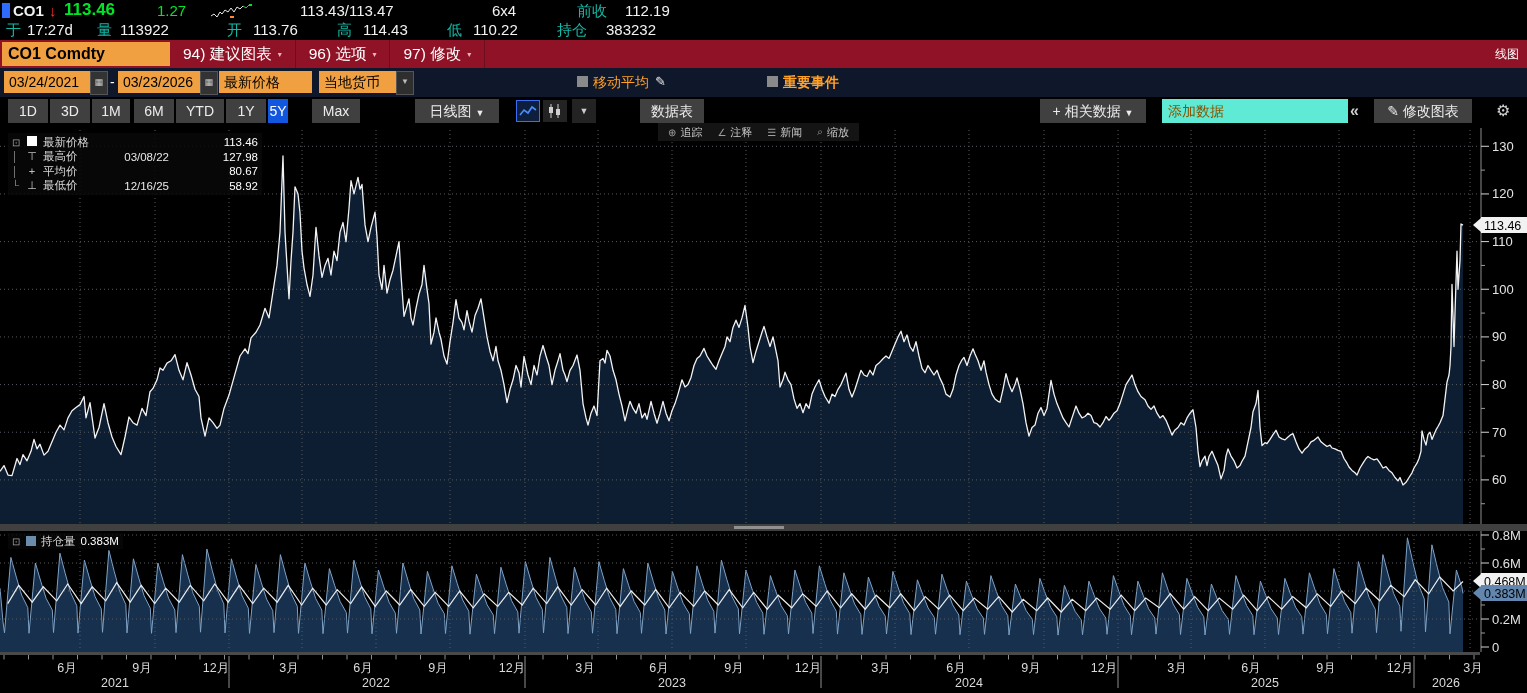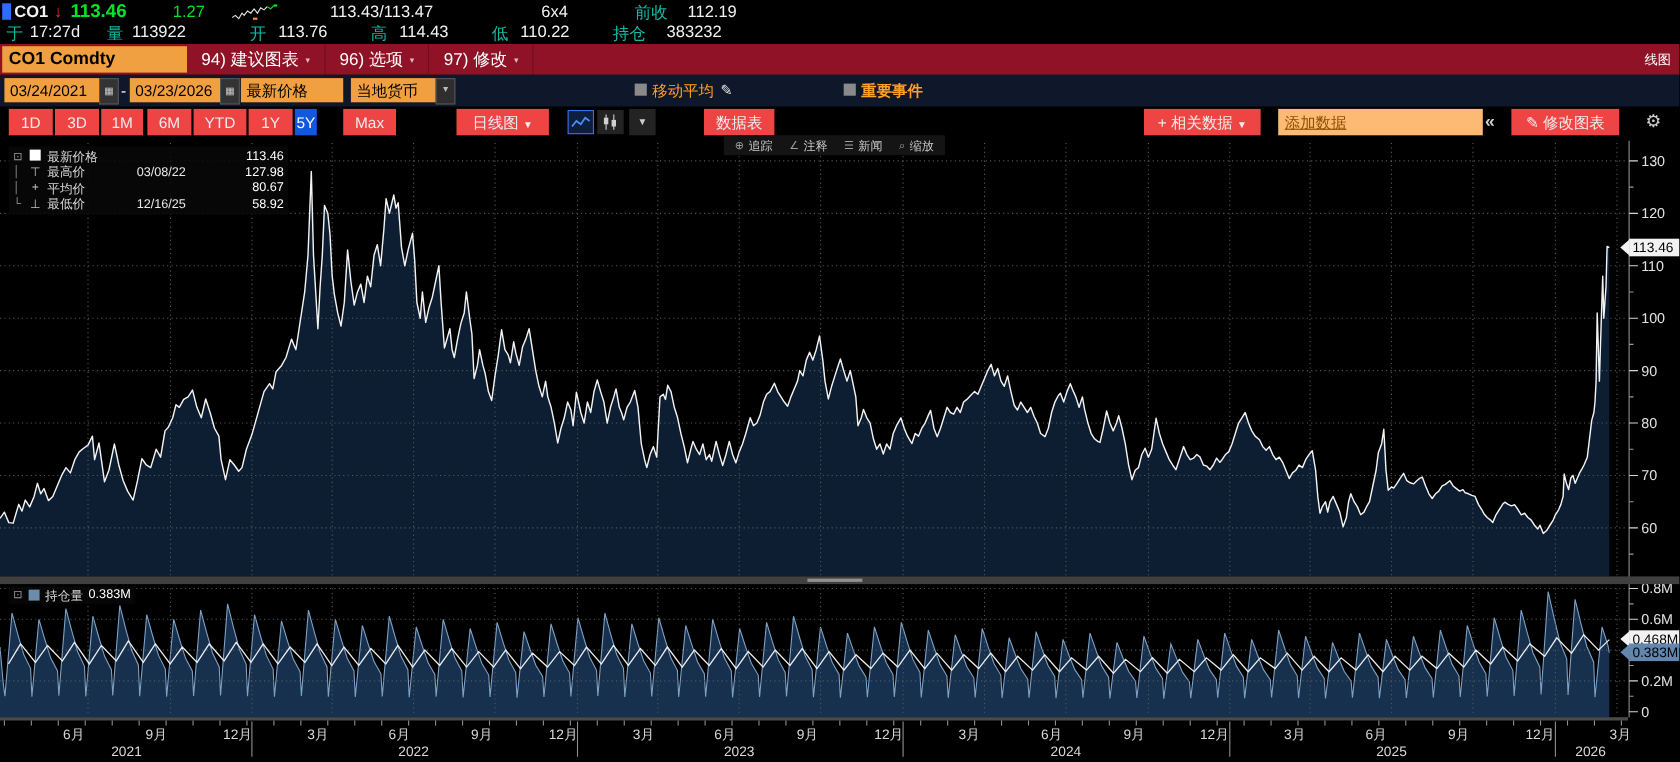--- a/index.html
+++ b/index.html
@@ -25,26 +25,26 @@
   .filters > *{position:absolute;top:3px;height:22px;line-height:22px;}
   .obox{background:#f0a040;color:#000;font-size:14px;padding:0 5px;}
   .calbtn{width:16px;background:#333;border:1px solid #555;color:#ccc;font-size:9px;text-align:center;line-height:20px;}
   .cbx{width:11px;height:11px;background:#8a8a8a;top:8px !important;position:absolute;}
   .flabel{color:#ffa028;font-size:14px;}
   .pencil{color:#e8e8e8;font-size:13px;}
   .ddbtn{width:16px;background:#2e2e2e;border:1px solid #555;color:#bbb;font-size:8px;text-align:center;line-height:20px;}
   
   .toolbar{position:absolute;top:97px;left:0;width:1527px;height:28px;background:#000;}
   .toolbar > *{position:absolute;top:2px;height:24px;line-height:24px;}
-  .rb{background:#ef4444;color:#ececec;font-size:14px;text-align:center;}
+  .rb{background:#404040;color:#ececec;font-size:14px;text-align:center;}
   .rb.active{background:#1257e0;color:#fff;}
   .iconbox{width:24px;height:22px;top:3px;background:#232323;text-align:center;}
   .iconbox.sel{background:#0d1f3c;border:1px solid #3a6df0;width:22px;height:20px;}
   .tb-caret{color:#ccc;font-size:9px;text-align:center;background:#232323;}
-  .addbox{background:#fdba74;color:#8a5300;font-size:14px;padding-left:6px;text-decoration:underline;}
+  .addbox{background:#5eead4;color:#8a5300;font-size:14px;padding-left:6px;}
   .dim{color:#cfcfcf;}
   
   .legend{position:absolute;left:8px;top:133px;width:246px;background:rgba(8,8,8,0.86);font-size:11.5px;color:#d8d8d8;padding:2px 4px;z-index:5;}
   .lgrow{display:flex;align-items:center;height:14.5px;gap:4px;}
   .lgtree{width:9px;color:#9a9a9a;font-size:10px;}
   .lgicon{width:14px;text-align:center;color:#c0c0c0;font-size:11px;}
   .lgsq{width:10px;height:10px;background:#fff;display:inline-block;}
   .lgsq.blue{background:#6b8cab;}
   .lglabel{flex:0 0 64px;}
   .lgdate{flex:0 0 58px;text-align:right;color:#e8e8e8;}

